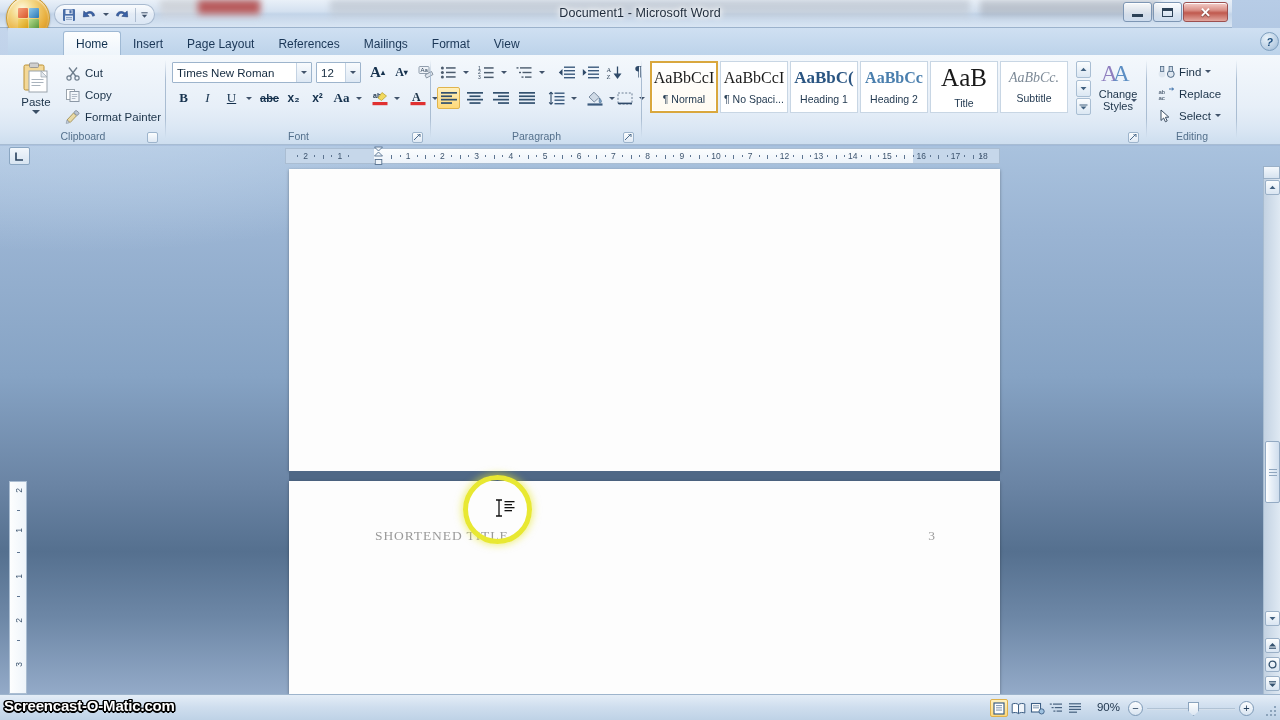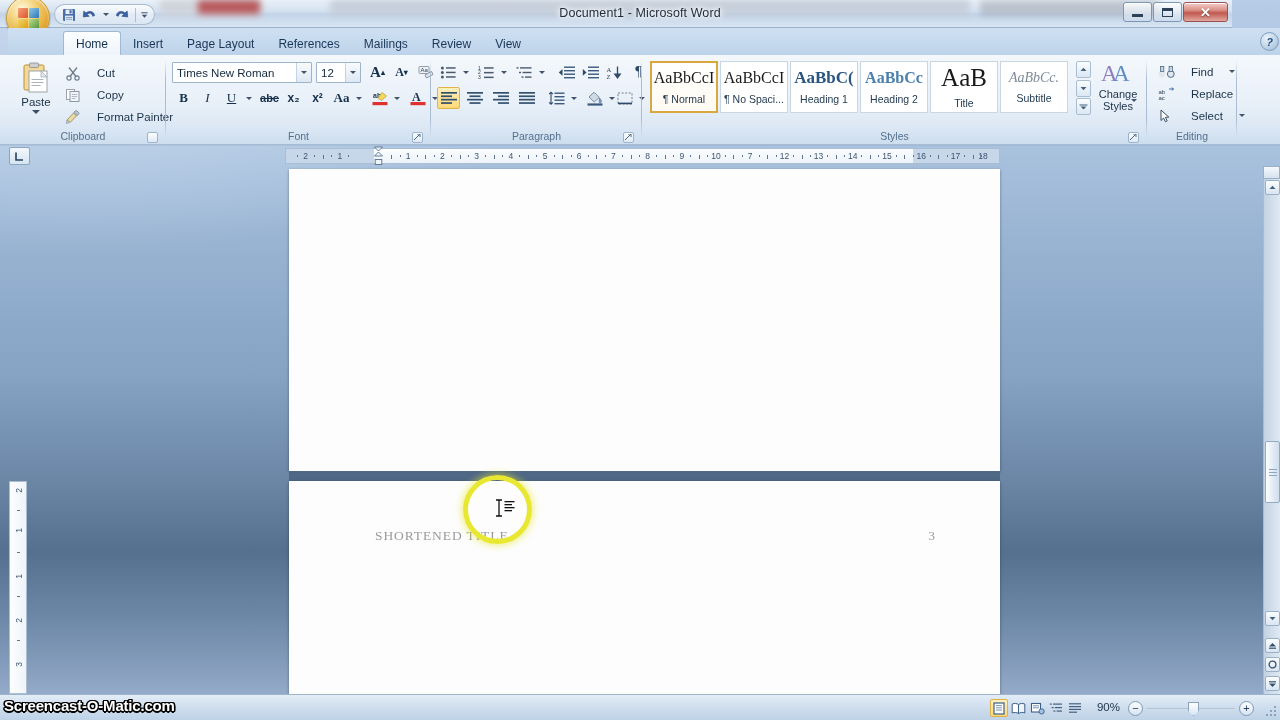--- a/index.html
+++ b/index.html
@@ -149,21 +149,21 @@
   }
   .dlg-launch {
     position: absolute; bottom: 2px; width: 11px; height: 11px;
     border: 1px solid #9db4cc; border-radius: 2px;
     background: linear-gradient(to bottom,#fbfdfe,#dfe9f4);
     display: flex; align-items: center; justify-content: center;
   }
 
   .btn-lbl { font-size: 11.5px; color: #1b3248; white-space: nowrap; }
   .lil-btn {
-    display: flex; align-items: center; gap: 16px; height: 21px; padding: 0 3px;
+    display: flex; align-items: center; gap: 4px; height: 21px; padding: 0 3px;
     border-radius: 2px;
   }
 
   
   #paste-btn {
     position: absolute; left: 14px; top: 3px; width: 44px; height: 62px;
     display: flex; flex-direction: column; align-items: center; justify-content: flex-start;
     border-radius: 3px; padding-top: 2px;
   }
   #paste-btn .lbl { font-size: 11.5px; color: #1b3248; margin-top: 2px; }
@@ -425,21 +425,21 @@
     </div>
   </div>
 
   <div id="tabstrip">
     <div id="tabs">
       <div class="tab active">Home</div>
       <div class="tab">Insert</div>
       <div class="tab">Page Layout</div>
       <div class="tab">References</div>
       <div class="tab">Mailings</div>
-      <div class="tab">Review</div>
+      <div class="tab">Format</div>
       <div class="tab">View</div>
     </div>
     <div id="helpbtn">?</div>
   </div>
 
   <div id="ribbon">
 
     <div class="grp" style="left:0; width:166px;">
       <div class="grp-body">
         <div id="paste-btn">
@@ -775,21 +775,20 @@
 
         <div id="change-styles">
           <svg width="34" height="28" viewBox="0 0 34 28">
             <text x="0" y="22" font-size="23" font-family="Liberation Serif, serif" fill="#8f7fbf">A</text>
             <text x="12" y="22" font-size="23" font-family="Liberation Serif, serif" fill="#5d8fc4">A</text>
           </svg>
           <span class="lbl">Change Styles</span>
           <span style="margin-top:-10px; margin-left:32px;"><i class="tri-d"></i></span>
         </div>
       </div>
-      <div class="grp-label">Styles</div>
       <div class="dlg-launch" style="right:8px;">
         <svg width="7" height="7" viewBox="0 0 7 7">
             <path d="M0 6 L6 0 M3 0 H6 V3" stroke="#4a6a8c" stroke-width="1" fill="none"></path>
           </svg>
       </div>
       <div class="grp-div" style="right:0;"></div>
     </div>
 
     <div class="grp" style="left:1147px; width:90px;">
       <div class="grp-body">

